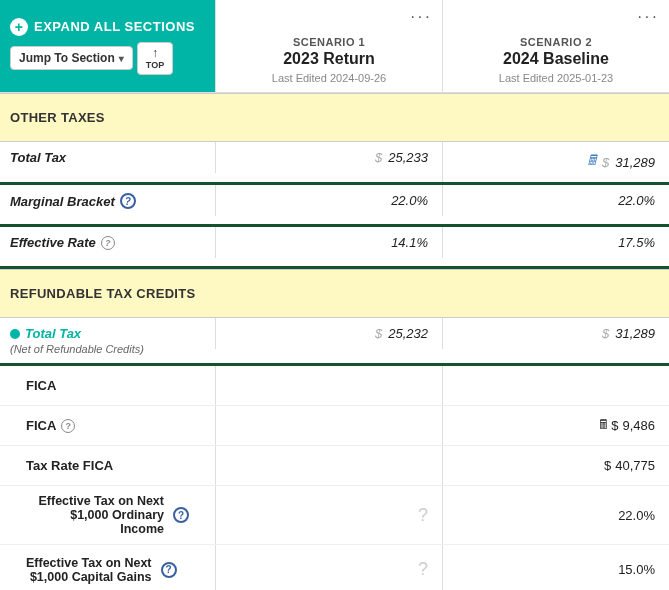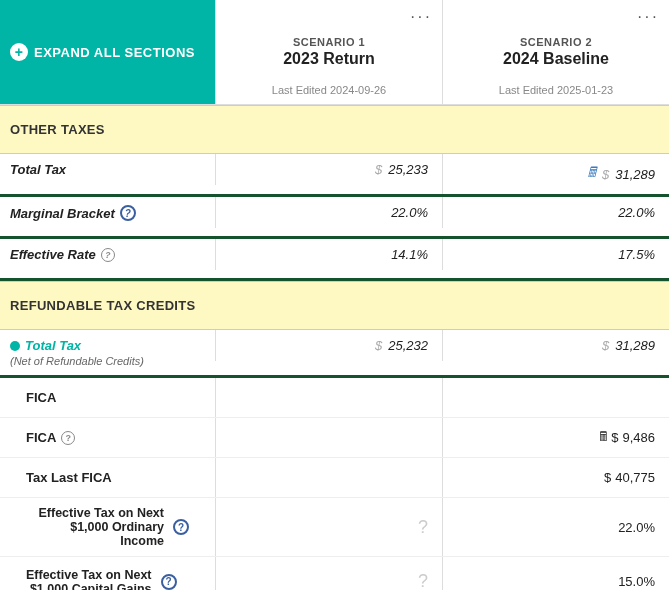--- a/index.html
+++ b/index.html
@@ -117,21 +117,21 @@
       margin-top: 28px;
     }
     .scenario-title {
       font-size: 16px;
       font-weight: bold;
       color: #222;
     }
     .scenario-date {
       font-size: 11px;
       color: #888;
-      margin-top: 16px;
+      margin-top: 4px;
     }
     .scenario-menu {
       position: absolute;
       top: 8px;
       right: 10px;
       cursor: pointer;
       color: #555;
       font-size: 16px;
       letter-spacing: 2px;
     }
@@ -294,20 +294,30 @@
   </style>
 </head>
 <body>
 
 <div class="header-bar">
   <div class="header-left">
     <button class="expand-btn">
       <span class="plus-circle">+</span>
       <span>EXPAND ALL SECTIONS</span>
     </button>
+    <div class="jump-row">
+      <button class="jump-btn">
+        <span>Jump To Section</span>
+        <span class="chevron">▾</span>
+      </button>
+      <button class="top-btn">
+        <span class="arrow-up">↑</span>
+        <span>TOP</span>
+      </button>
+    </div>
   </div>
   <div class="header-scenarios">
 
     <div class="scenario-col">
       <span class="scenario-menu">···</span>
       <div class="scenario-label">SCENARIO 1</div>
       <div class="scenario-title">2023 Return</div>
       <div class="scenario-date">Last Edited 2024-09-26</div>
     </div>
 
@@ -404,21 +414,21 @@
   </div>
   <div class="fica-val-right">
     <span class="calc-icon">🖩</span>
     <span class="dollar">$</span>
     <span>9,486</span>
   </div>
 </div>
 
 <div class="fica-row">
   <div class="fica-label-cell">
-    <span>Tax Last FICA</span>
+    <span>Tax Rate FICA</span>
   </div>
   <div class="fica-val-left">
   </div>
   <div class="fica-val-right">
     <span class="dollar">$</span>
     <span>40,775</span>
   </div>
 </div>
 
 <div class="fica-row" style="min-height:50px;">

